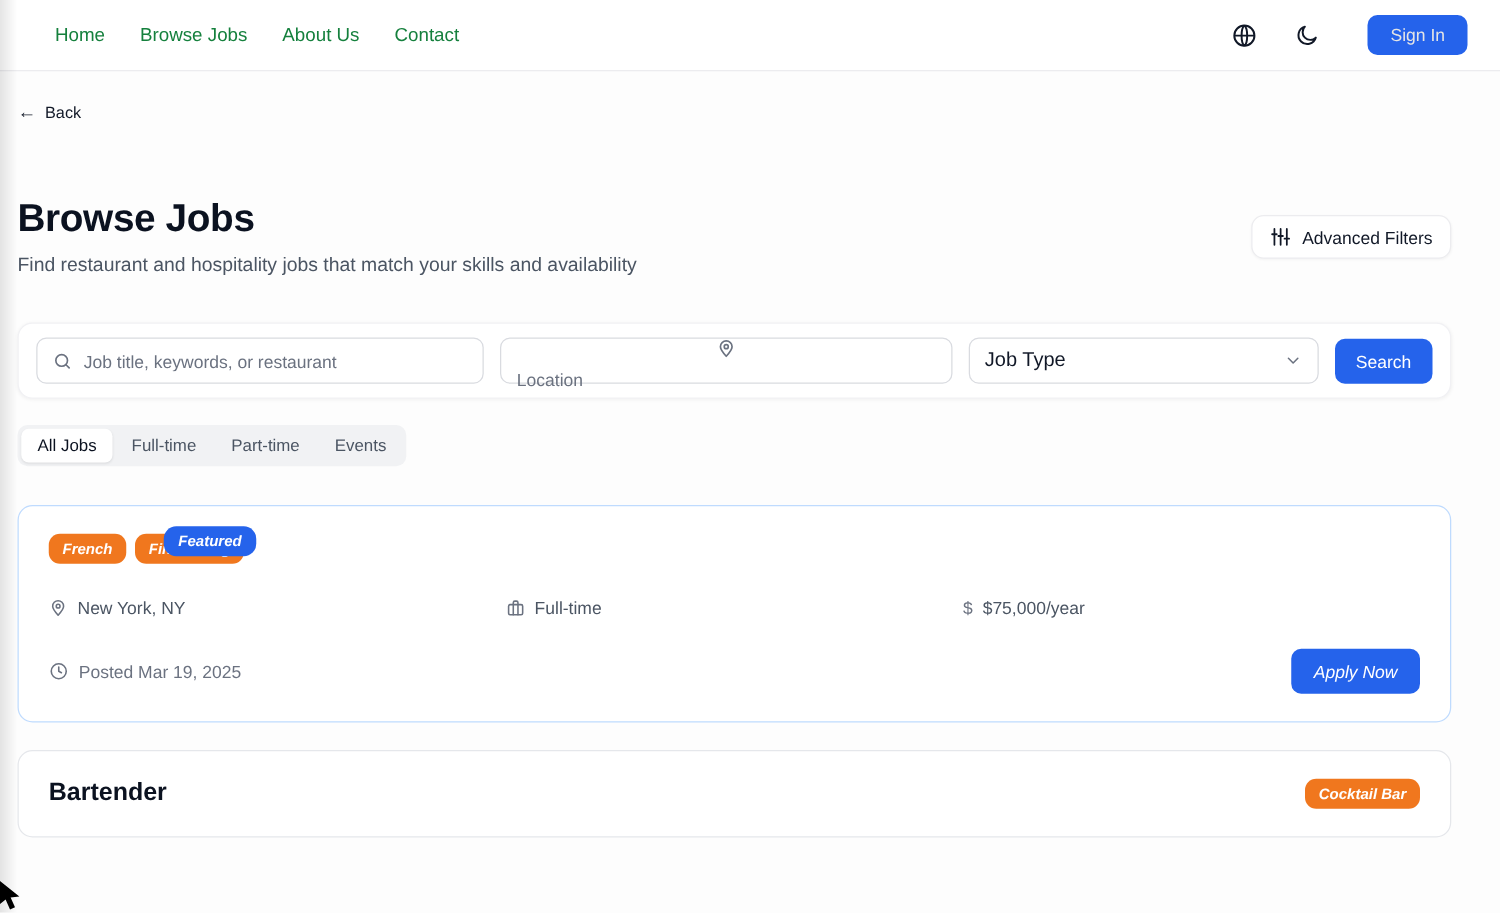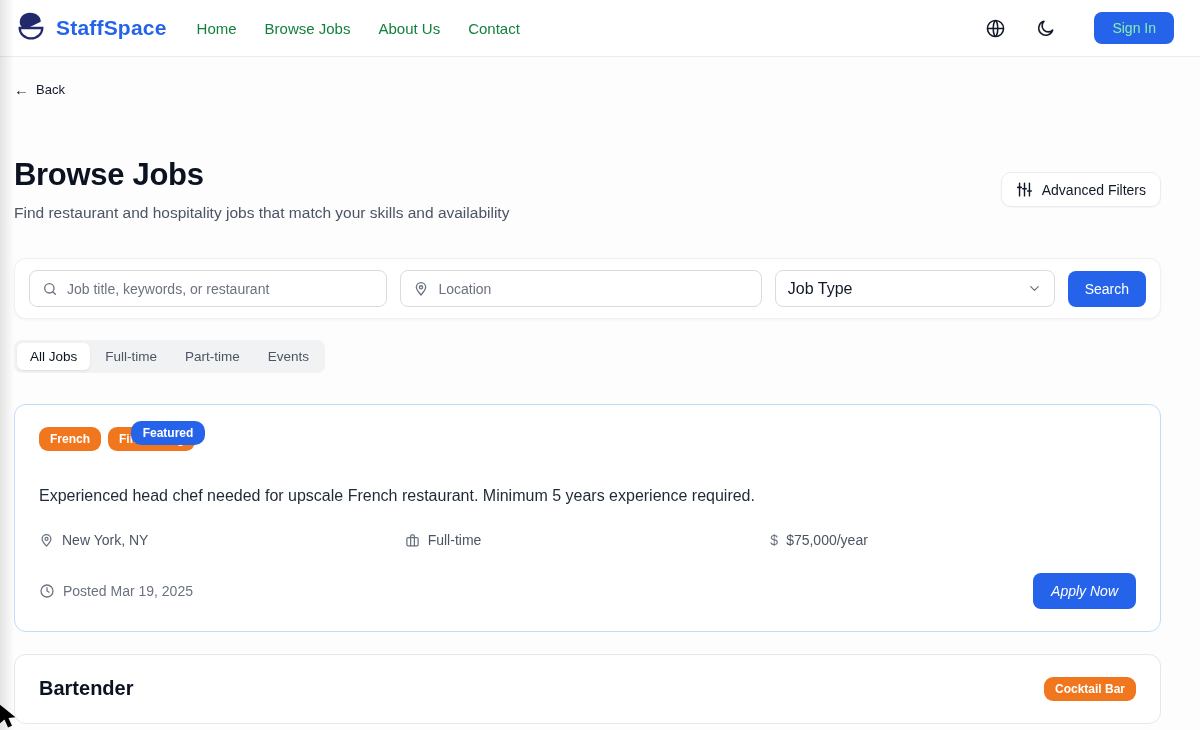--- a/index.html
+++ b/index.html
@@ -21,21 +21,21 @@
     height: 57px; background: #ffffff; border-bottom: 1px solid #ececef;
     display: flex; align-items: center; padding: 0 26px 0 14px;
   }
   .brand { display: flex; align-items: center; gap: 8px; cursor: pointer; }
   .brand-name { color: #2563eb; font-size: 21px; font-weight: 700; letter-spacing: 0.2px; }
   .nav-links { display: flex; align-items: center; gap: 28px; margin-left: 30px; }
   .nav-link { font-size: 15px; color: #15803d; text-decoration: none; cursor: pointer; }
   .nav-right { margin-left: auto; display: flex; align-items: center; gap: 22px; }
   .icon-btn { background: none; border: none; cursor: pointer; display: flex; align-items: center; color: #111827; padding: 4px; }
   .signin-btn {
-    background: #2563eb; color: #86efac; border: none; border-radius: 8px;
+    background: #2563eb; color: #e5e5e5; border: none; border-radius: 8px;
     font-size: 14px; font-family: inherit; padding: 8px 18px; cursor: pointer; margin-left: 12px;
   }
 
   
   .container { margin-left: 14px; width: 1147px; }
 
   .back-row { padding: 24px 0 0 0; }
   .back-link {
     display: inline-flex; align-items: center; gap: 7px;
     font-size: 13px; color: #111827; text-decoration: none; cursor: pointer;
@@ -60,21 +60,21 @@
   .input-wrap {
     display: flex; align-items: center; gap: 9px; height: 37px;
     border: 1px solid #d9dbe0; border-radius: 8px; background: #fff; padding: 0 12px;
   }
   .input-wrap input {
     border: none; outline: none; font-family: inherit; font-size: 14px; color: #111827;
     width: 100%; background: transparent;
   }
   .input-wrap input::placeholder { color: #6b7280; }
   .kw-wrap { width: 364px; }
-  .loc-wrap { width: 367px; }
+  .loc-wrap { width: 367px; flex-direction: column; }
   .select-wrap {
     display: flex; align-items: center; justify-content: space-between; height: 37px; width: 284px;
     border: 1px solid #d9dbe0; border-radius: 8px; background: #fff; padding: 0 12px; cursor: pointer;
   }
   .select-value { font-size: 16px; color: #111827; }
   .search-btn {
     margin-left: auto; background: #2563eb; color: #fff; border: none; border-radius: 8px;
     font-size: 14px; font-family: inherit; padding: 10px 17px; cursor: pointer;
   }
 
@@ -92,21 +92,21 @@
   
   .job-card {
     margin-top: 31px; background: #fff; border-radius: 12px; padding: 22px 24px;
     border: 1px solid #e5e7eb;
   }
   .job-card.featured { border-color: #bfdbfe; }
   .job-card + .job-card { margin-top: 22px; }
   .job-head { display: flex; justify-content: space-between; align-items: flex-start; }
   .job-title { font-size: 20px; font-weight: 700; color: #0b1220; }
   .job-company { margin-top: 9px; font-size: 15px; color: #6b7280; }
-  .tag-row { display: flex; gap: 7px; position: relative; }
+  .tag-row { display: flex; gap: 7px; position: relative; font-style: italic; }
   .tag {
     background: #f0771e; color: #fff; font-size: 12px; font-weight: 700;
     padding: 5px 11px; border-radius: 9px; white-space: nowrap;
   }
   .featured-badge {
     position: absolute; top: -6px; right: -10px;
     background: #2563eb; color: #fff; font-size: 12px; font-weight: 700;
     padding: 5px 12px; border-radius: 10px; white-space: nowrap;
   }
   .job-desc { margin-top: 36px; font-size: 16px; color: #1f2937; }
@@ -122,29 +122,20 @@
   }
 
   .cursor { position: fixed; left: -3px; top: 703px; z-index: 100; pointer-events: none; }
 
   svg { display: block; }
 </style>
 </head>
 <body>
 
 <header class="navbar">
-  <div class="brand">
-    <span>
-      <svg width="34" height="36" viewBox="0 0 36 38">
-        <path d="M6 14 C5 7 11 2 18 3 C25 4 29 9 28 14 L9 20 Z" fill="#232a6b" transform="rotate(-8 17 11)"></path>
-        <path d="M6 19 h24 a 12 11 0 0 1 -24 0 z" fill="#ffffff" stroke="#232a6b" stroke-width="2.4"></path>
-      </svg>
-    </span>
-    <span class="brand-name">StaffSpace</span>
-  </div>
   <nav class="nav-links">
     <a class="nav-link">Home</a>
     <a class="nav-link">Browse Jobs</a>
     <a class="nav-link">About Us</a>
     <a class="nav-link">Contact</a>
   </nav>
   <div class="nav-right">
     <button class="icon-btn">
       <span>
         <svg width="21" height="21" viewBox="0 0 24 24" fill="none" stroke="#111827" stroke-width="1.8">
@@ -232,21 +223,20 @@
 
   
   <div class="job-card featured">
     <div class="job-head">
       <div class="tag-row">
         <span class="tag">French</span>
         <span class="tag">Fine Dining</span>
         <span class="featured-badge">Featured</span>
       </div>
     </div>
-    <div class="job-desc">Experienced head chef needed for upscale French restaurant. Minimum 5 years experience required.</div>
     <div class="job-meta">
       <div class="meta-item">
         <span class="micon">
           <svg width="15" height="15" viewBox="0 0 24 24" fill="none" stroke="currentColor" stroke-width="2" stroke-linecap="round" stroke-linejoin="round">
             <path d="M12 21 c4-4.5 7-8 7-11.5 a7 7 0 1 0 -14 0 C5 13 8 16.5 12 21 z"></path>
               <circle cx="12" cy="9.5" r="2.4"></circle>
           </svg>
         </span>
         <span>New York, NY</span>
       </div>

